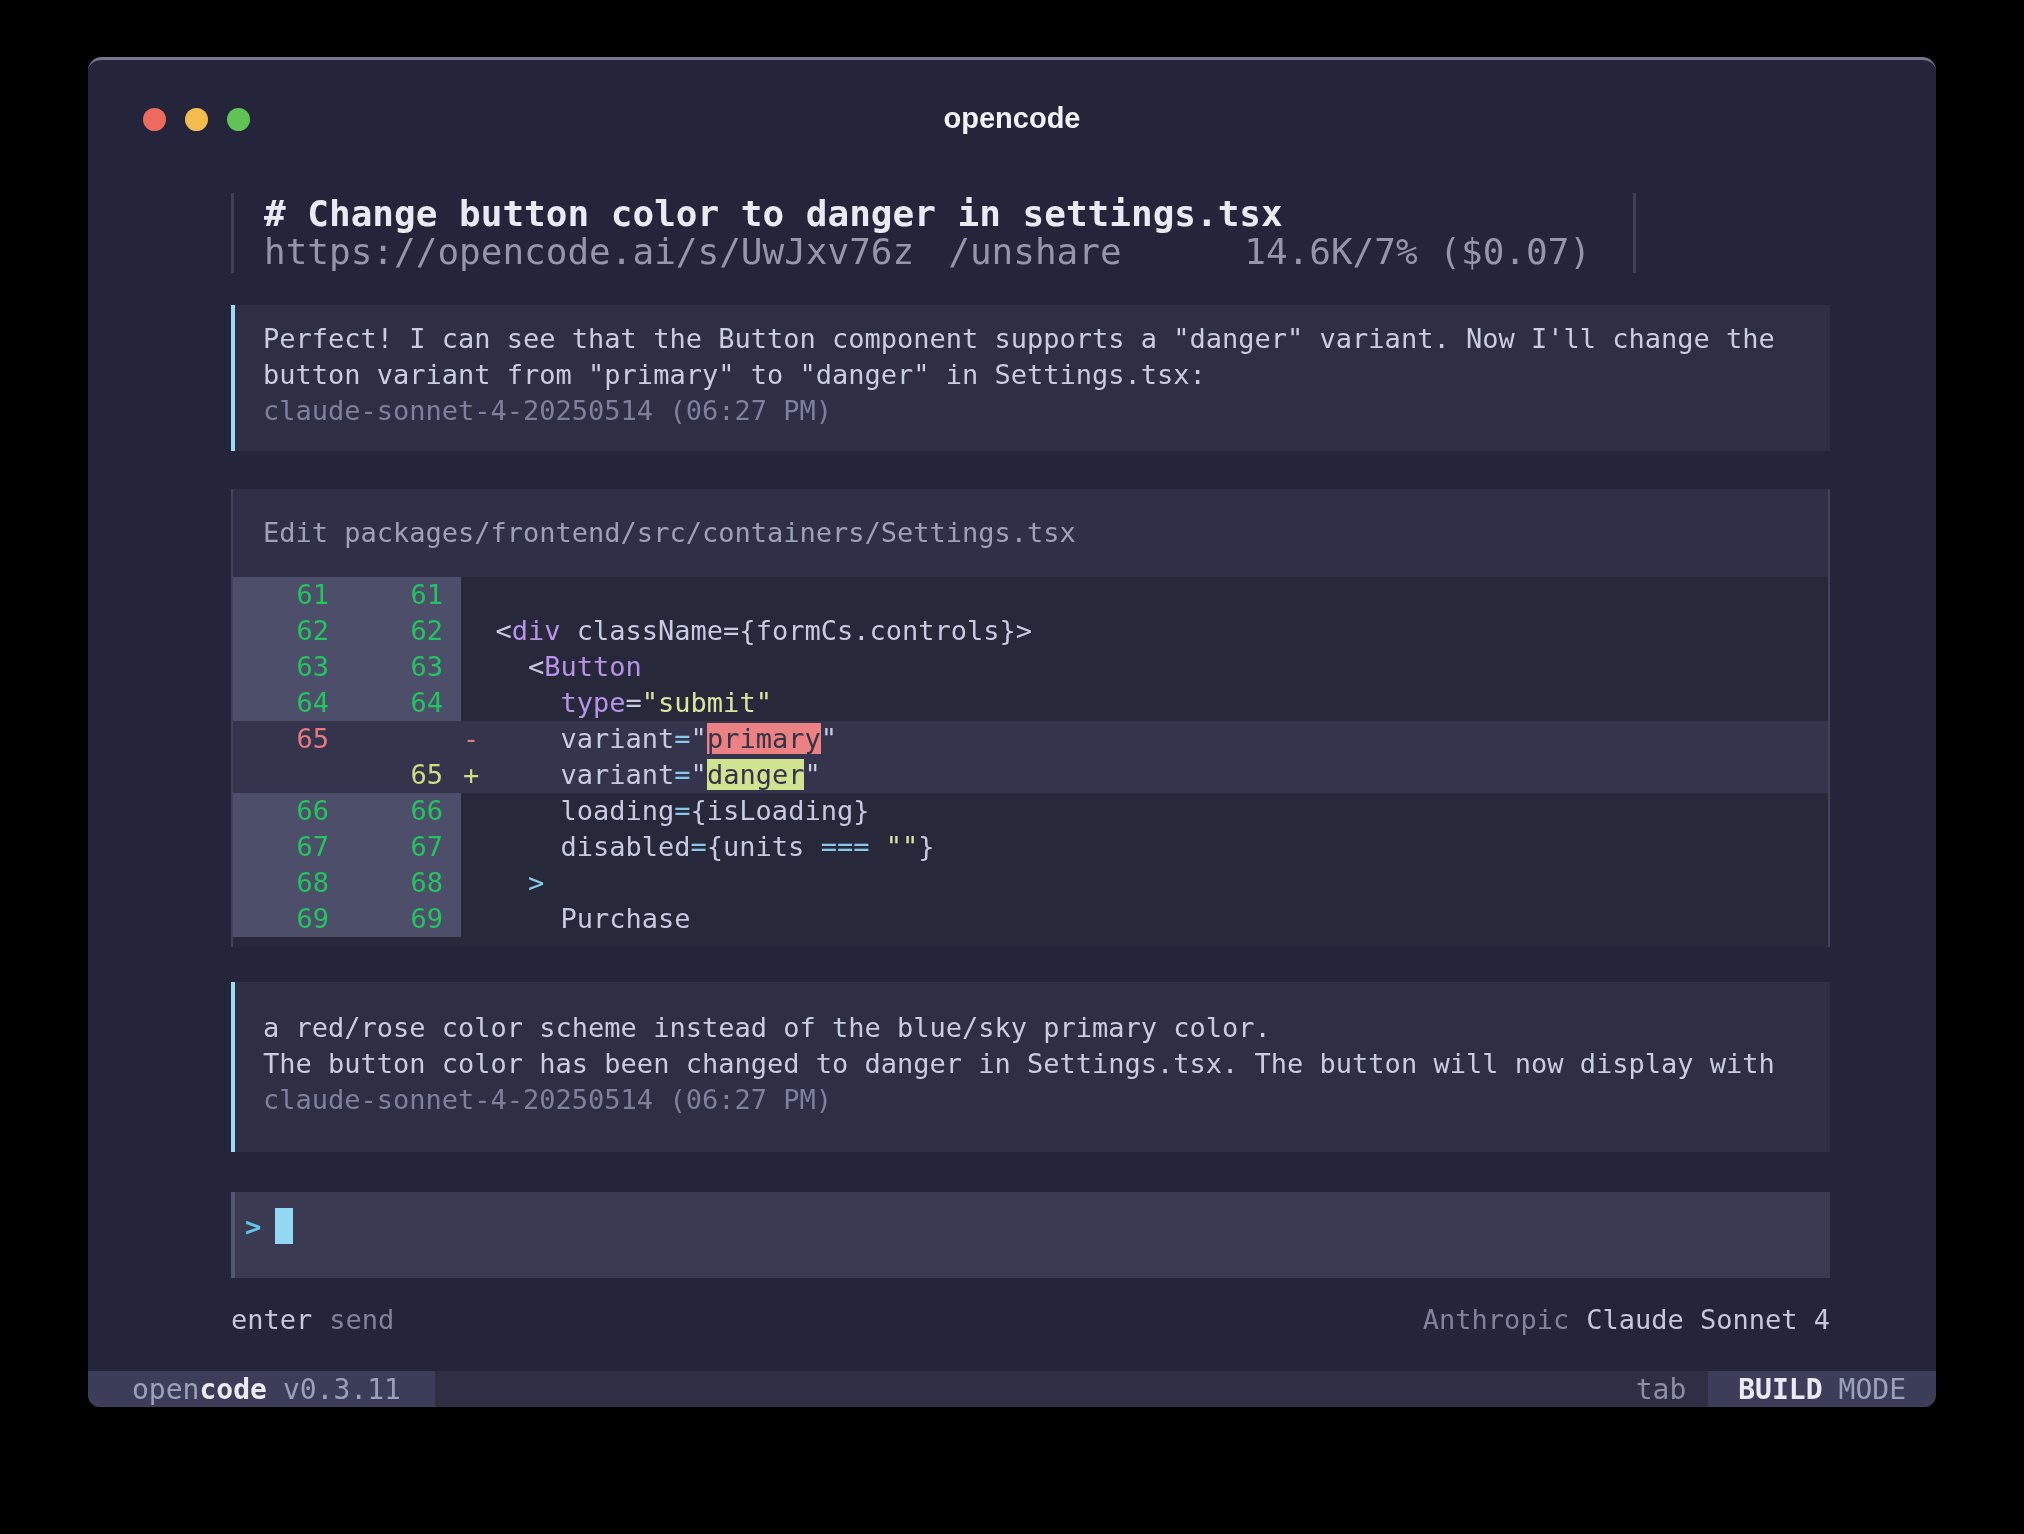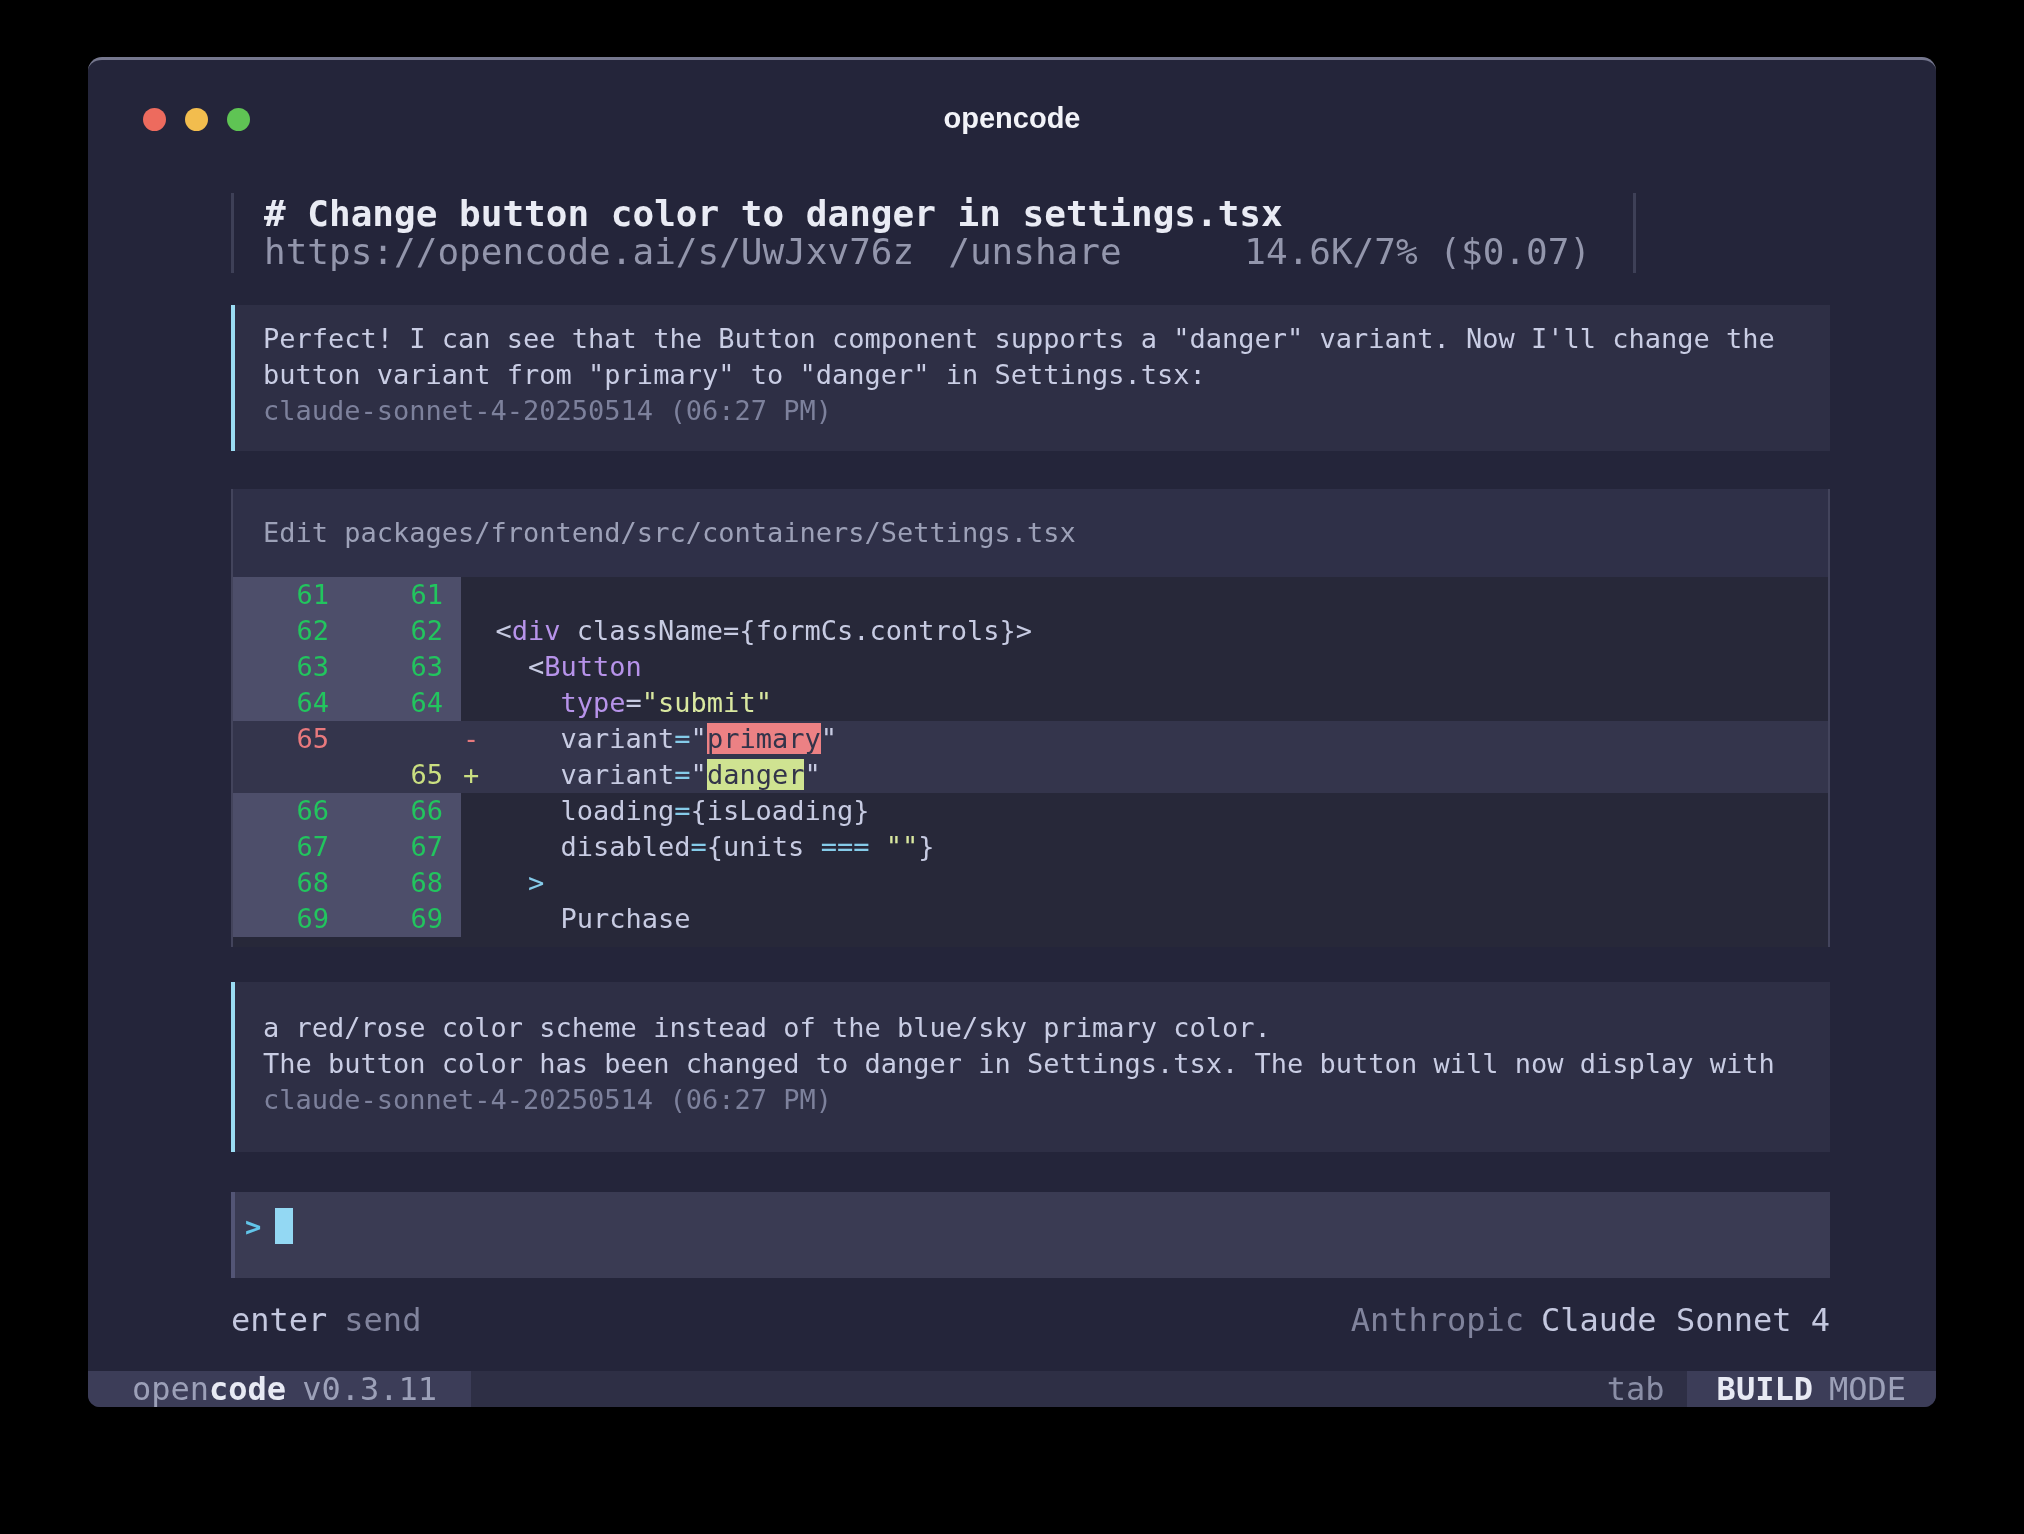--- a/index.html
+++ b/index.html
@@ -72,31 +72,31 @@
     position:absolute; left:143px; top:1132px; width:1599px; height:86px;
     background:#3a3b53; border-left:4px solid #535575; padding:16px 0 0 10px;
   }
   .prompt-row{ display:flex; align-items:center; height:36px; }
   .prompt{ color:#62c5e9; font-size:27px; font-weight:bold; }
   .cursor{ width:18px; height:36px; background:#93d8f3; margin-left:14px; }
 
   
   .hintrow{
     position:absolute; left:143px; top:1244px; width:1599px; height:32px;
-    display:flex; justify-content:space-between; font-size:32px; line-height:32px;
+    display:flex; justify-content:space-between; font-size:27px; line-height:32px;
   }
   .key{ color:#c4c8df; } .dim{ color:#80839c; }
   .hint-left .dim{ margin-left:17px; }
   .hint-right .key{ margin-left:17px; }
 
   
   .statusbar{
     position:absolute; left:0; bottom:0; width:100%; height:36px; background:#2e2f45;
     border-radius:0 0 12px 12px; overflow:hidden;
-    display:flex; align-items:center; font-size:32px;
+    display:flex; align-items:center; font-size:28px;
   }
   .seg{ background:#3c3d58; height:100%; display:flex; align-items:center; }
   .seg-app{ padding:0 34px 0 44px; }
   .seg-mode{ padding:0 30px; margin-left:22px; }
   .sb-dim{ color:#9ca0b8; } .sb-bright{ color:#e8eaf4; font-weight:bold; }
   .cwd{ margin-left:34px; color:#9ca0b8; }
   .sb-spacer{ flex:1; }
   .tabhint{ color:#8a8ea6; }
 </style>
 </head>

